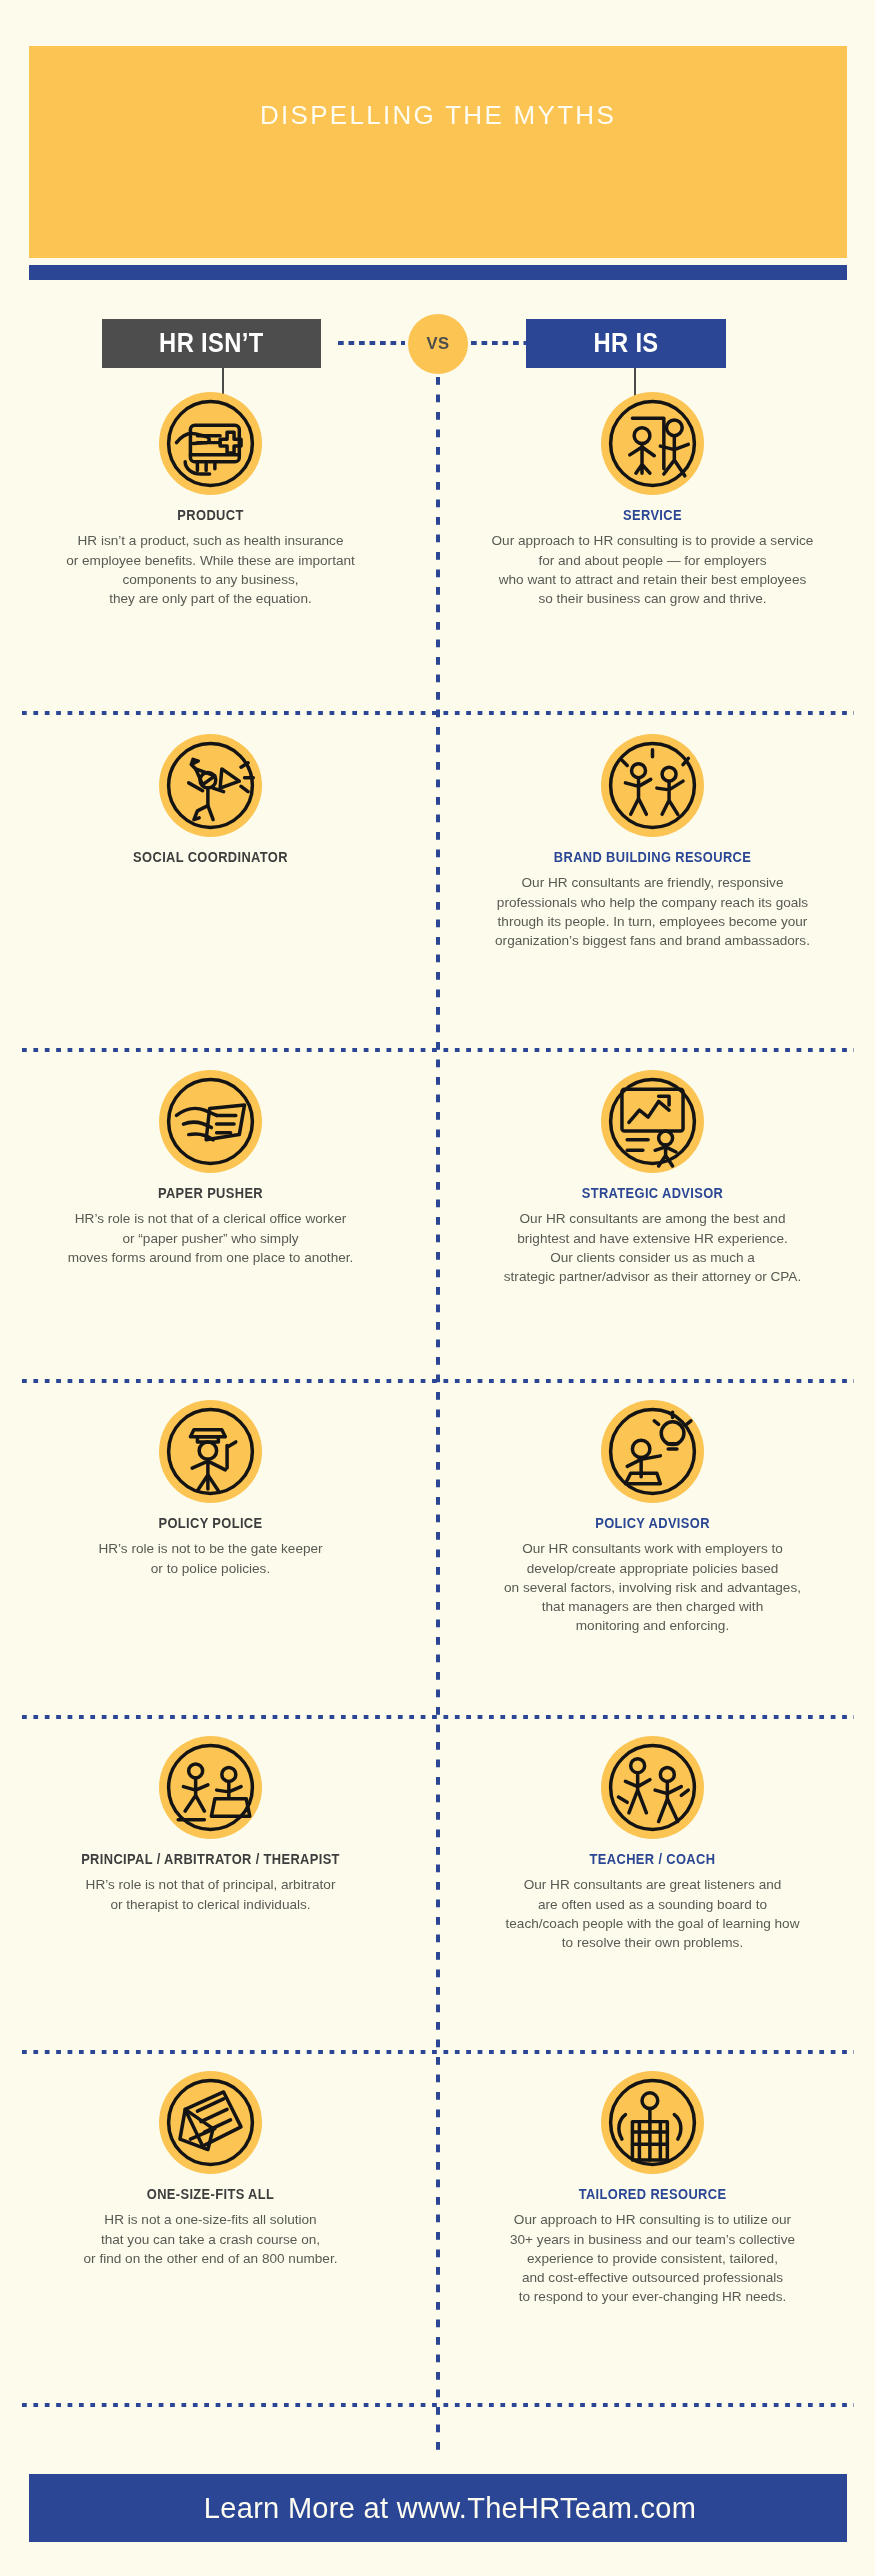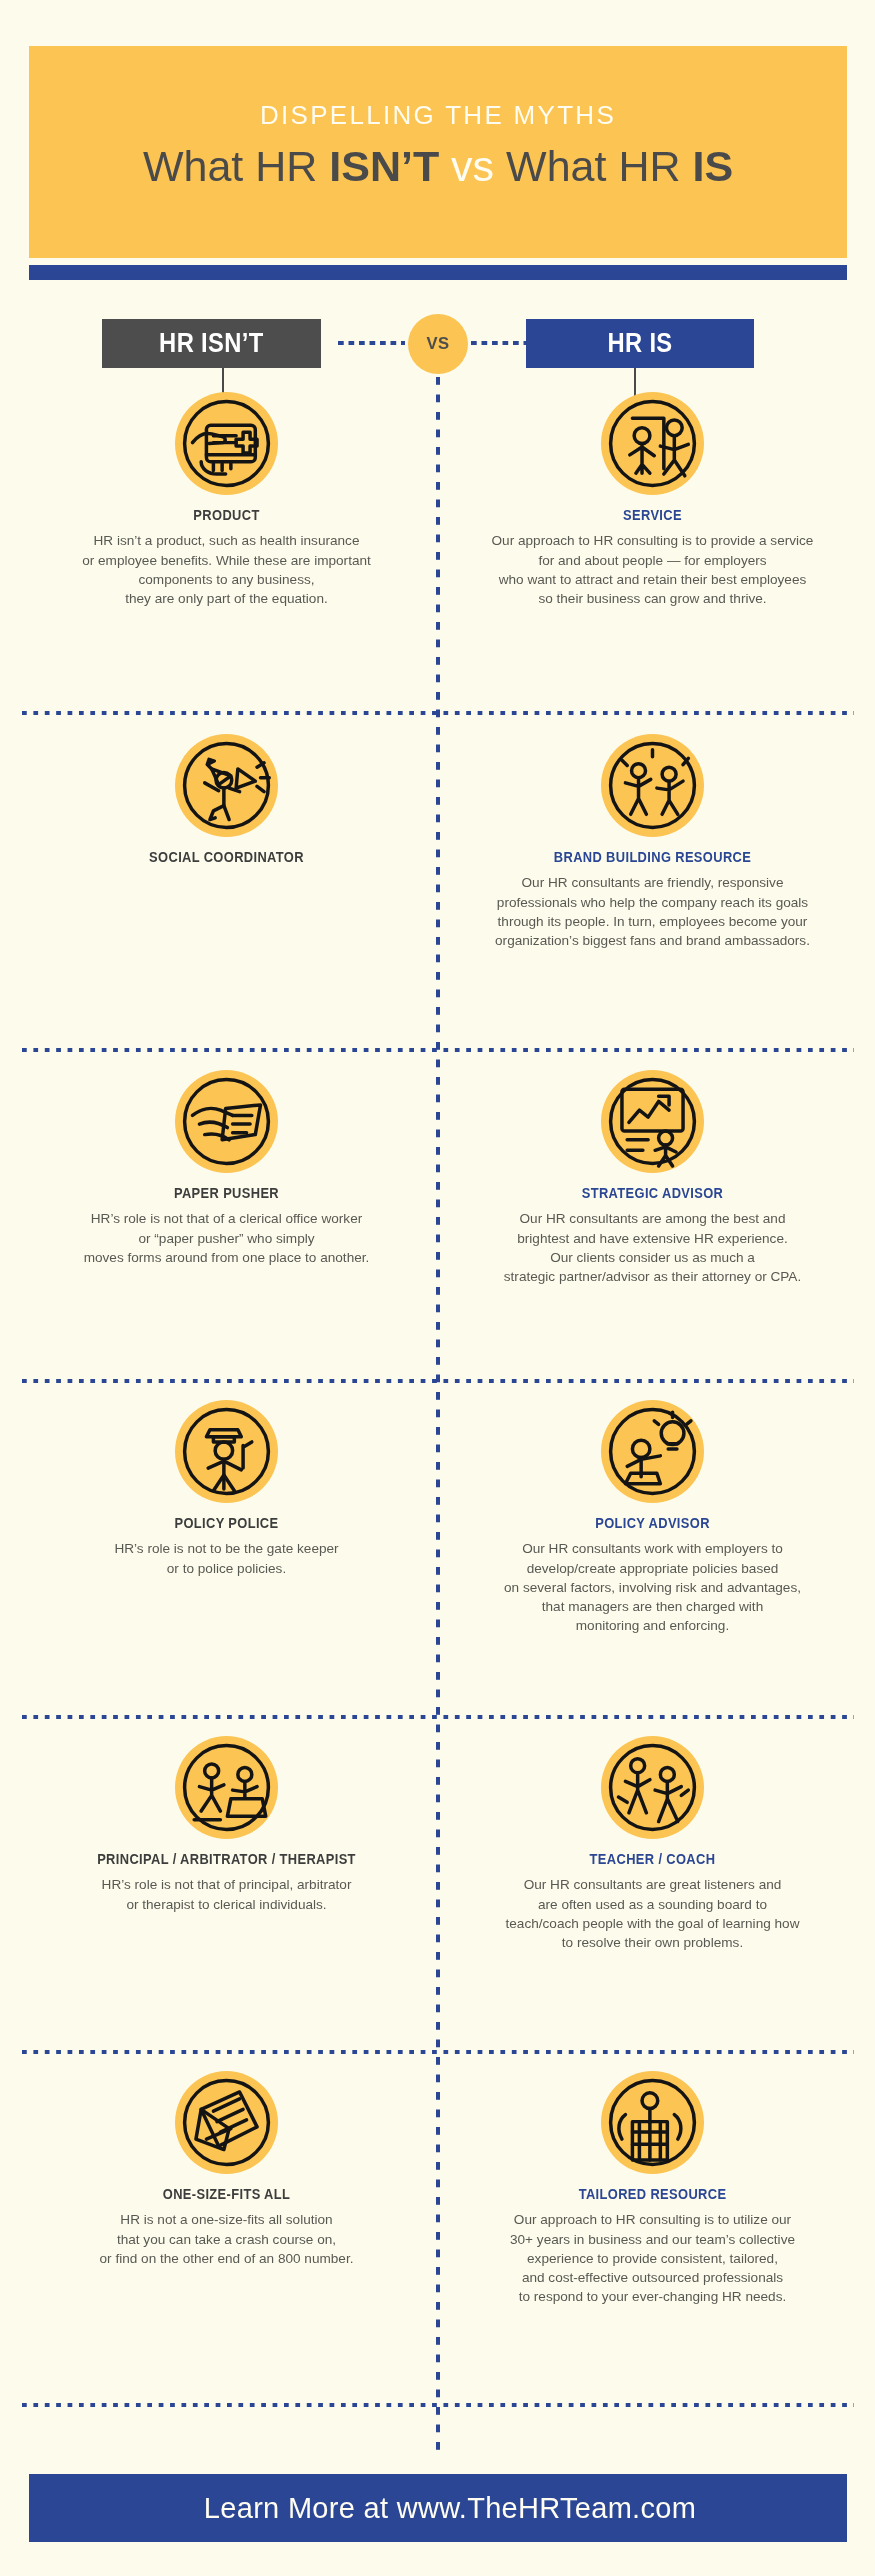--- a/index.html
+++ b/index.html
@@ -68,21 +68,21 @@
     justify-content: center;
   }
   .colhead span {
     color: #ffffff;
     font-size: 27px;
     font-weight: 800;
     letter-spacing: 0.4px;
     transform: scaleX(0.88);
   }
   .colhead-left  { left: 102px;  width: 219px; background: #4d4d4d; }
-  .colhead-right { left: 526px;  width: 228px; background: #2a4694; }
+  .colhead-right { left: 526px;  width: 200px; background: #2a4694; }
 
   .vs-badge {
     position: absolute;
     left: 408px;
     top: 314px;
     width: 60px;
     height: 60px;
     border-radius: 50%;
     background: #fbc453;
     display: flex;
@@ -125,21 +125,21 @@
   }
 
   
   .row { position: absolute; left: 0; width: 876px; }
   .cell {
     position: absolute;
     top: 0;
     width: 385px;
     text-align: center;
   }
-  .cell-left  { left: 34px; }
+  .cell-left  { left: 18px; }
   .cell-right { left: 460px; }
 
   .icon-wrap {
     width: 103px;
     height: 103px;
     margin: 0 auto;
     position: relative;
   }
   .icon-disc {
     position: absolute;
@@ -202,21 +202,20 @@
     font-size: 29px;
     font-weight: 300;
     letter-spacing: 0.3px;
   }
 </style>
 </head>
 <body>
 
 <div class="header-band">
   <div class="header-kicker">DISPELLING THE MYTHS</div>
-  <div class="header-title"><span>What HR </span><b>ISN’T</b><span class="vs-word"> vs </span><span>What HR </span><b>IS</b></div>
 </div>
 <div class="header-rule"></div>
 
 <div class="colhead colhead-left">
   <span>HR ISN’T</span>
 </div>
 <div class="vs-connector vs-connector-left"></div>
 <div class="vs-badge">
   <span>VS</span>
 </div>

